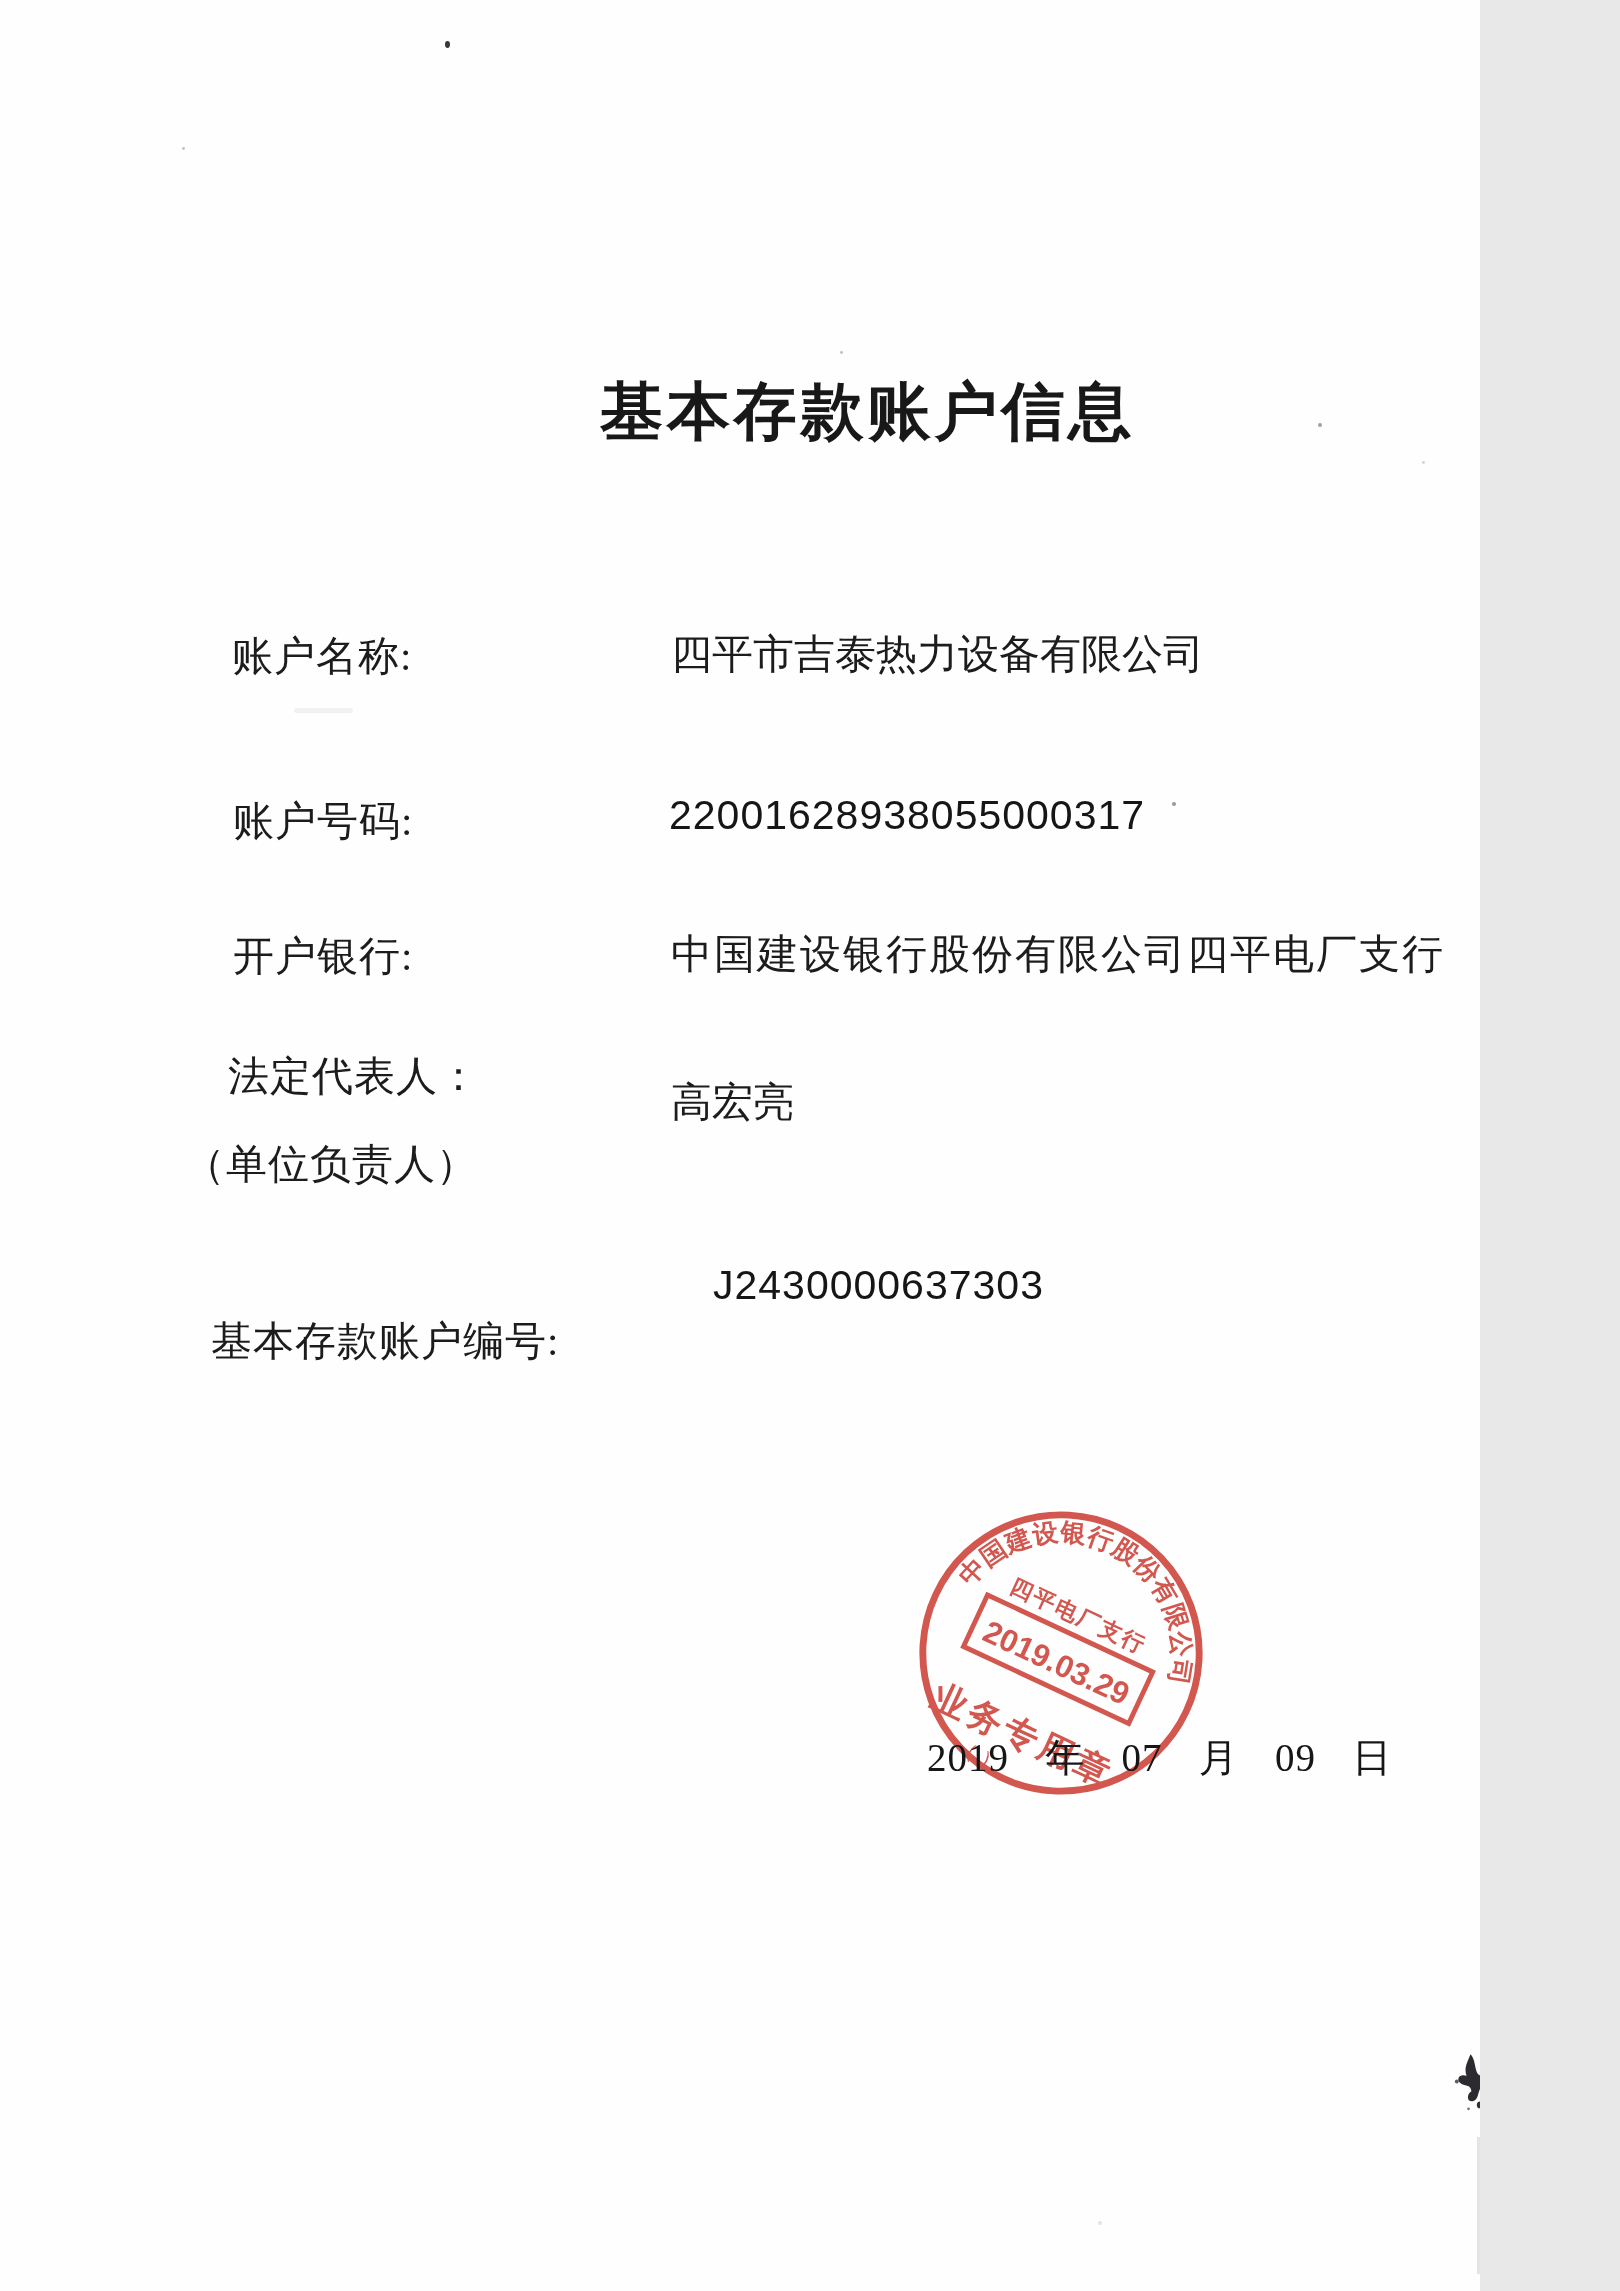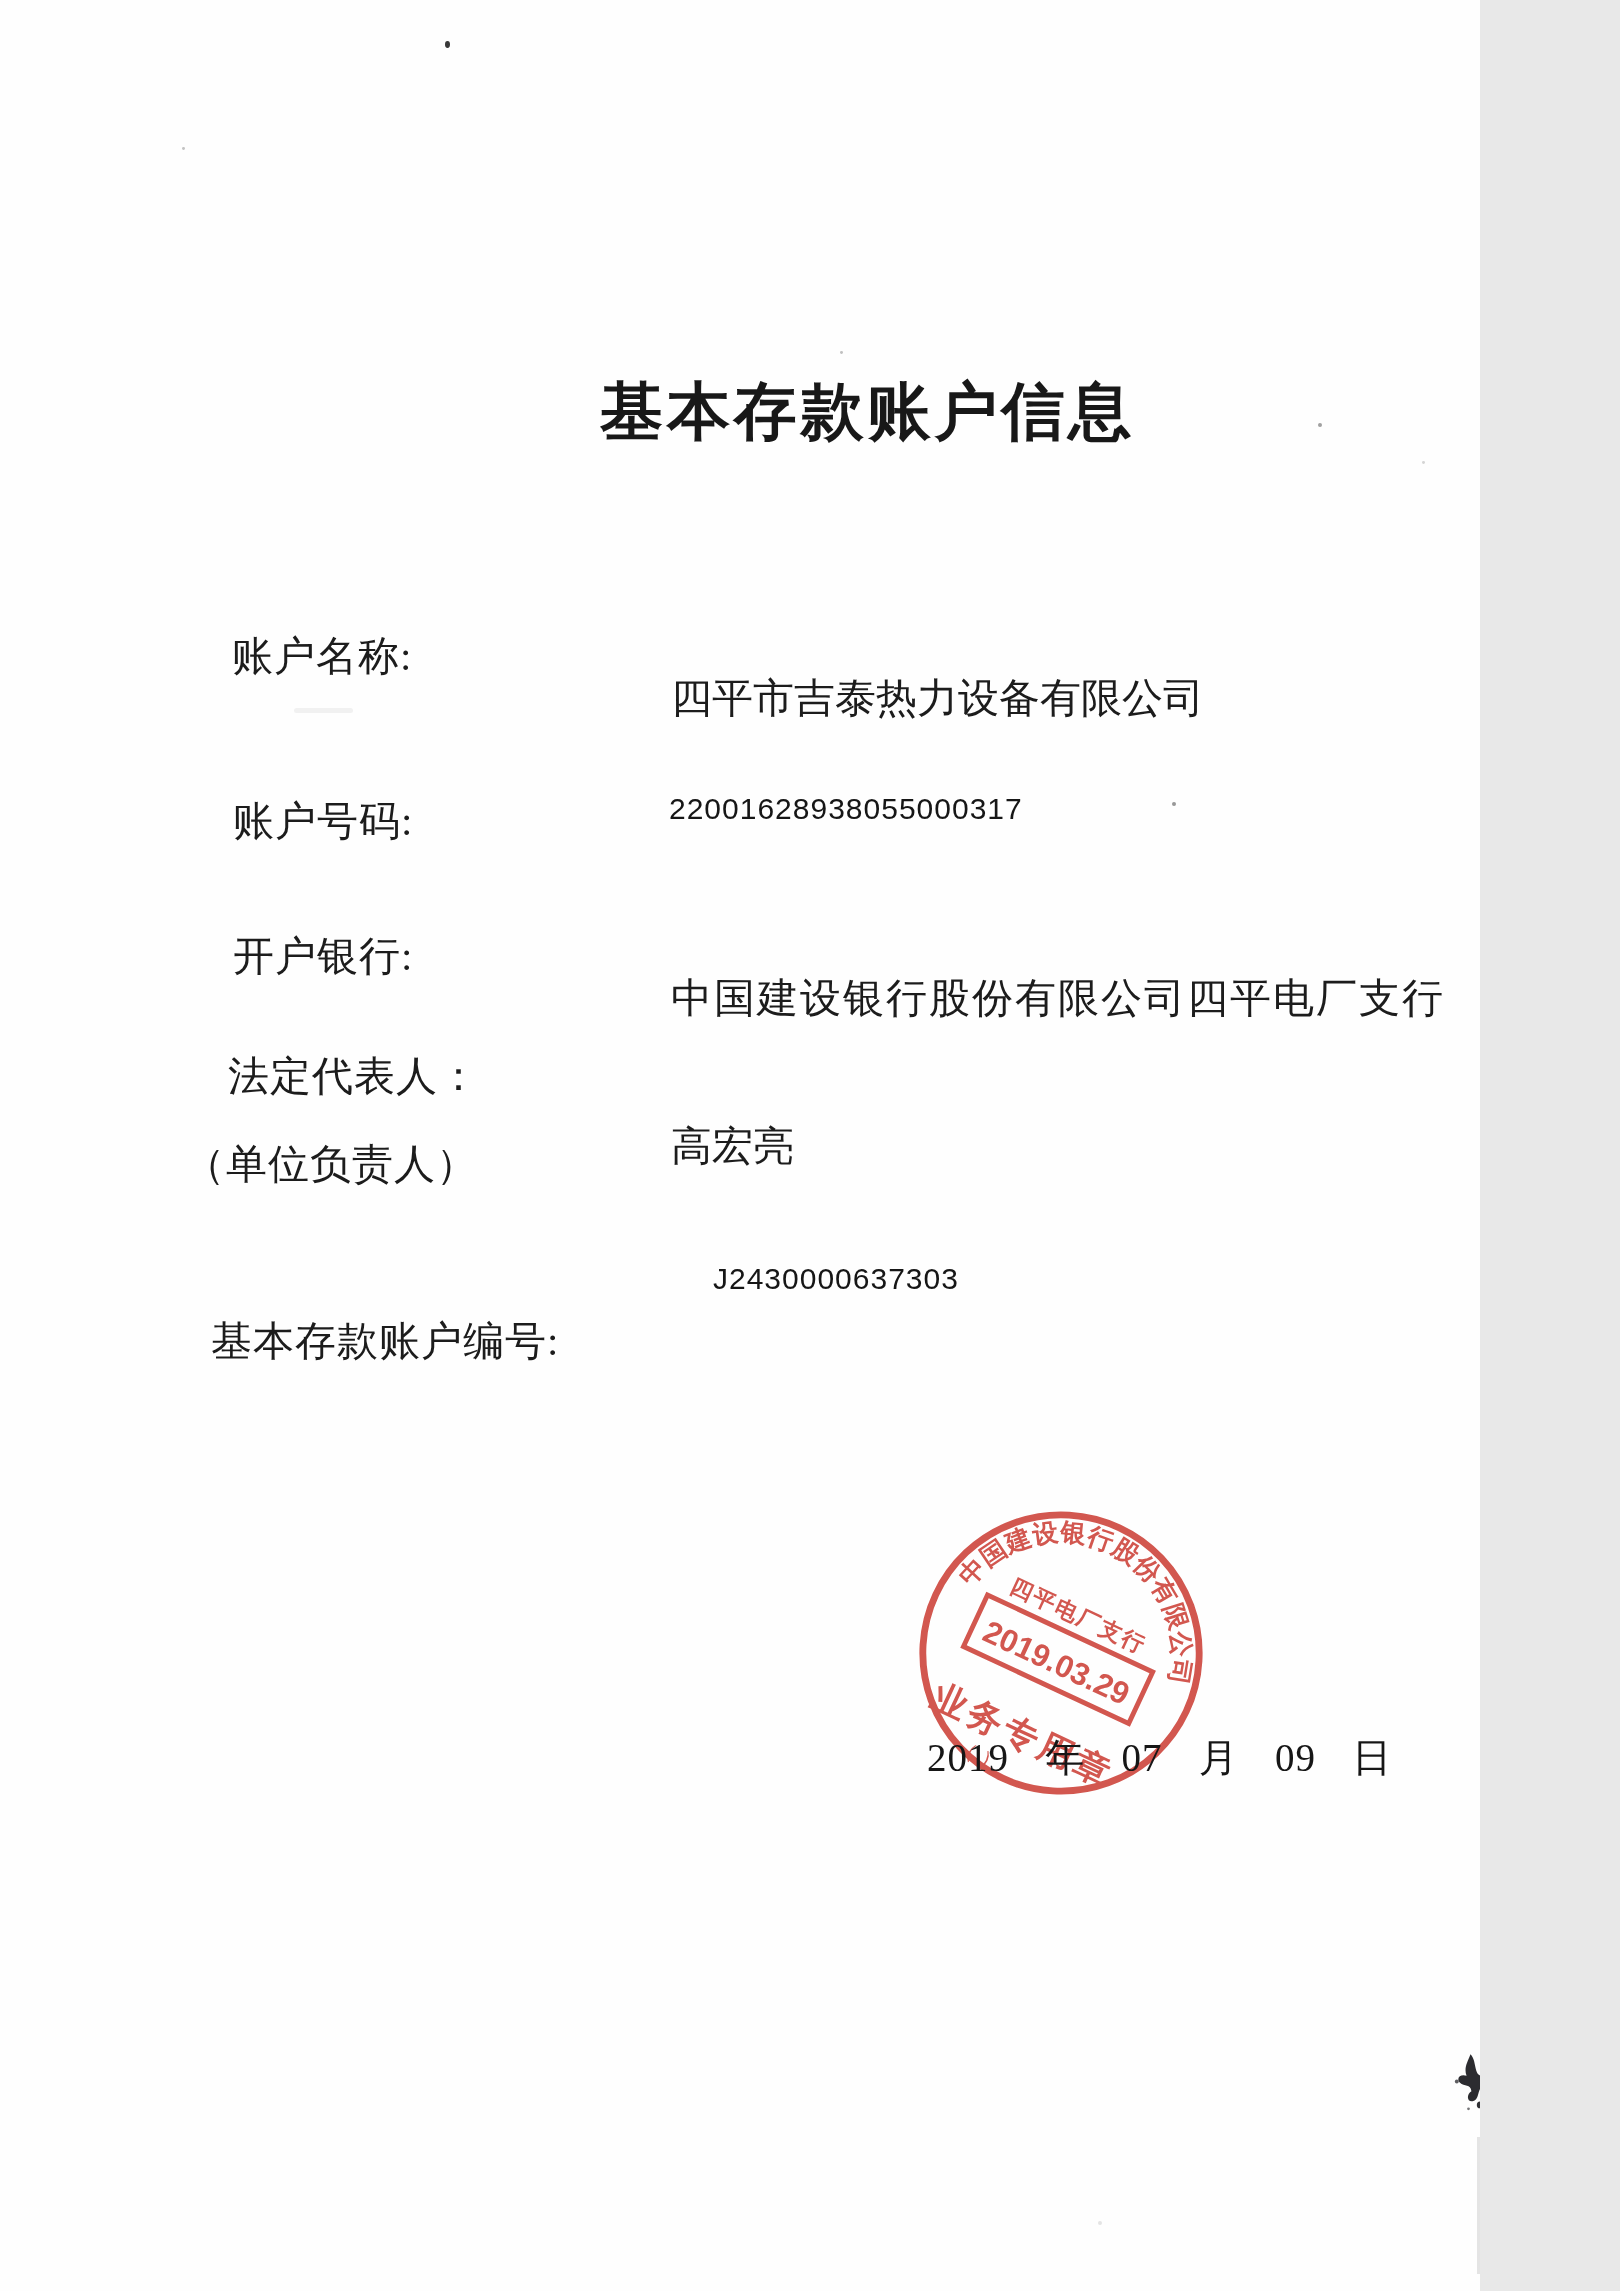--- a/index.html
+++ b/index.html
@@ -12,25 +12,25 @@
     color:#1f1f1f;
   }
   .abs{position:absolute;white-space:nowrap;}
   .doc-title{
     font-size:63px;font-weight:bold;letter-spacing:3.9px;color:#181818;
   }
   .field-label{
     font-size:41px;letter-spacing:1px;color:#1c1c1c;
   }
   .field-value-cn{
-    font-size:41px;color:#1c1c1c;margin-top:44px;
+    font-size:41px;color:#1c1c1c;
   }
   .field-value-num{
     font-family:"Liberation Sans","DejaVu Sans",sans-serif;
-    font-size:30px;color:#161616;letter-spacing:1px;
+    font-size:41px;color:#161616;letter-spacing:1px;
   }
   .date-line{
     font-family:"Liberation Sans","DejaVu Sans",sans-serif;
     font-size:39px;color:#161616;word-spacing:25.5px;letter-spacing:1px;
   }
   .stamp-wrap{
     position:absolute;left:914px;top:1506px;width:294px;height:294px;
     transform:rotate(25deg);transform-origin:147px 147px;
     opacity:0.85;
   }

